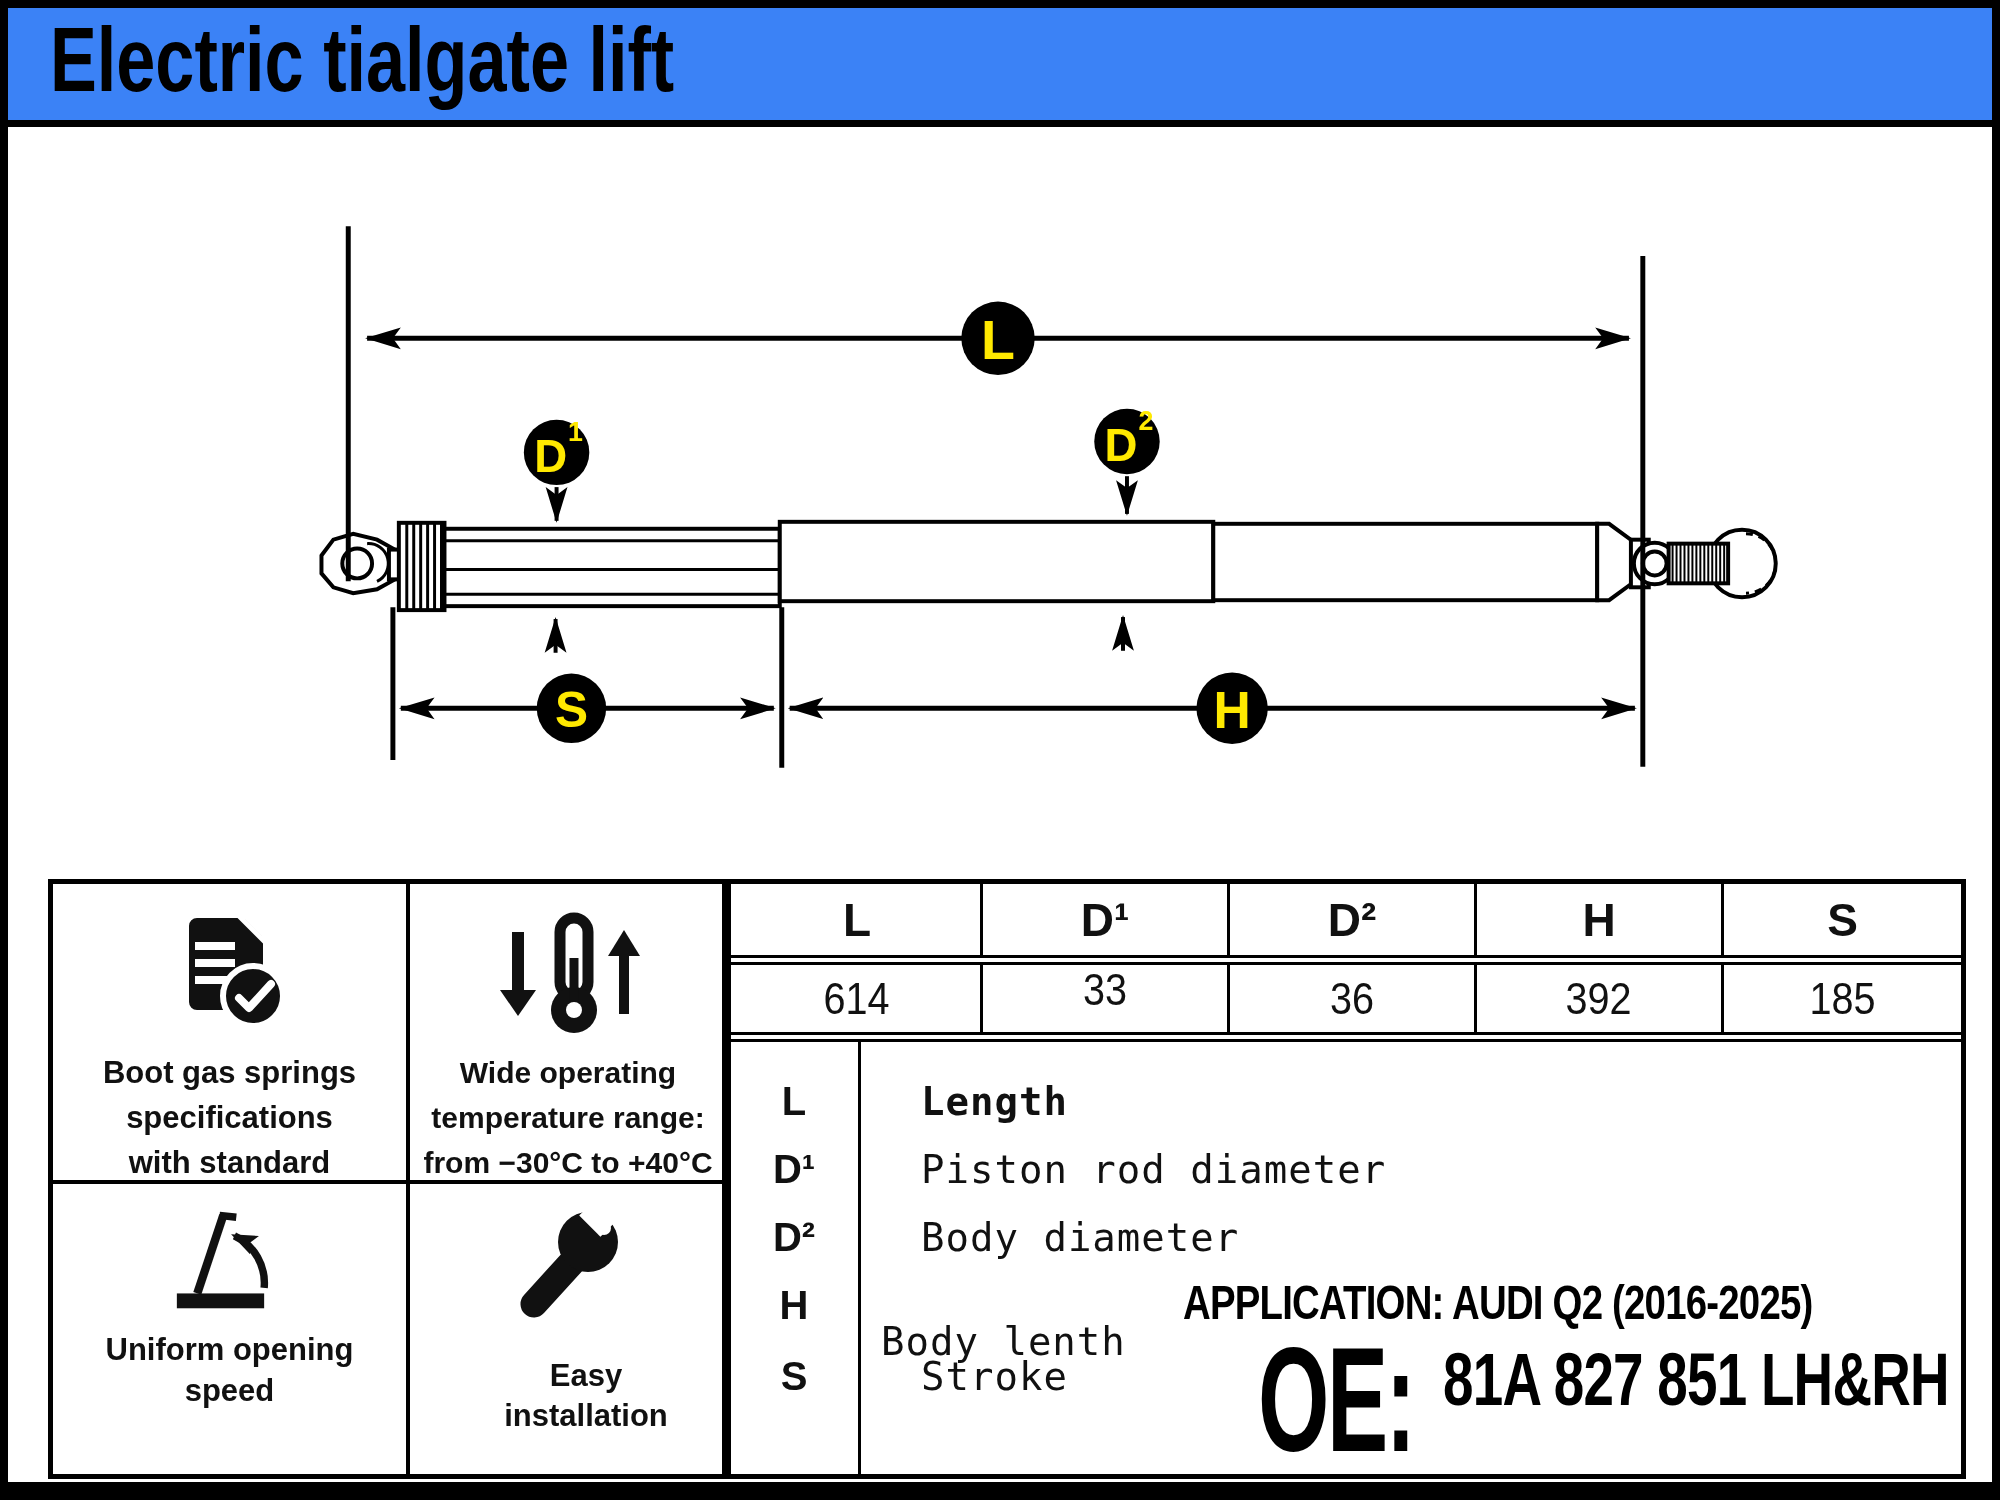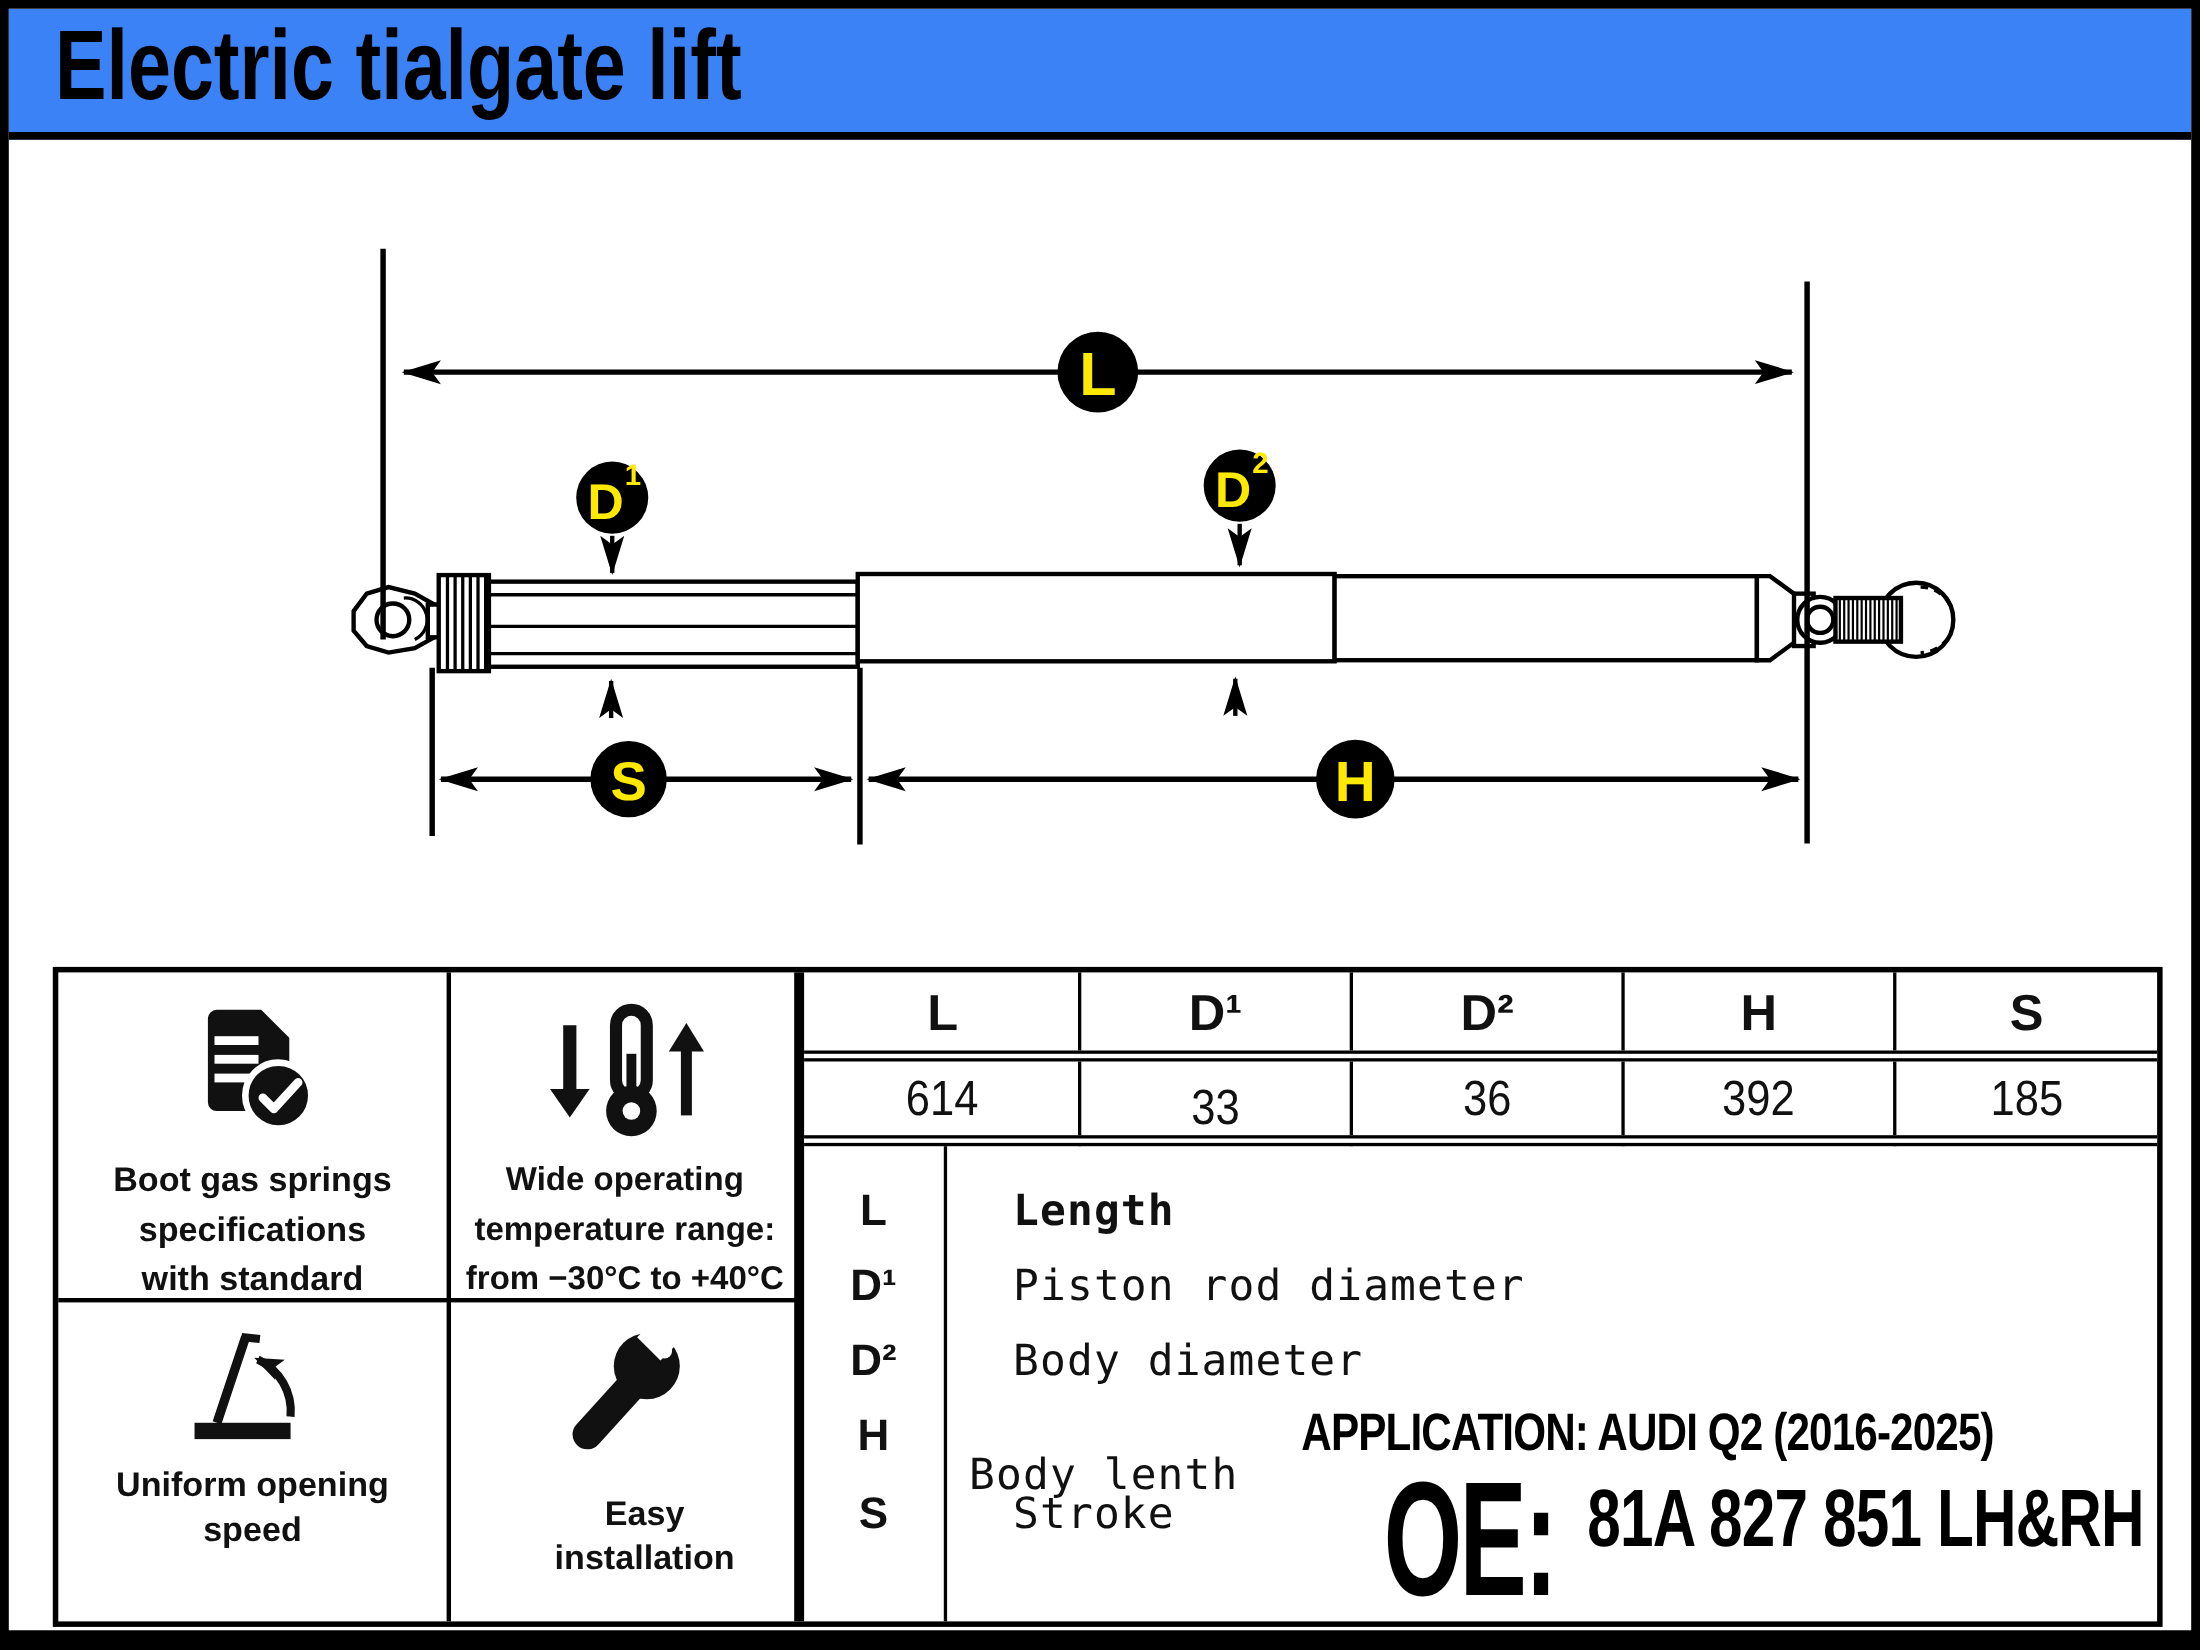--- a/index.html
+++ b/index.html
@@ -179,21 +179,21 @@
     <div class="cellC" style="left:1424px; top:0; width:244px; height:71px;">
         <span class="hdr">H</span>
       </div>
     <div class="cellC" style="left:1671px; top:0; width:237px; height:71px;">
         <span class="hdr">S</span>
       </div>
 
     <div class="cellC" style="left:681px;  top:81px; width:246px; height:67px;">
         <span class="val">614</span>
       </div>
-    <div class="cellC" style="left:930px;  top:81px; width:244px; height:49px;margin-top:17px;">
+    <div class="cellC" style="left:930px;  top:81px; width:244px; height:49px;">
         <span class="val">33</span>
       </div>
     <div class="cellC" style="left:1177px; top:81px; width:244px; height:67px;">
         <span class="val">36</span>
       </div>
     <div class="cellC" style="left:1424px; top:81px; width:244px; height:67px;">
         <span class="val">392</span>
       </div>
     <div class="cellC" style="left:1671px; top:81px; width:237px; height:67px;">
         <span class="val">185</span>

